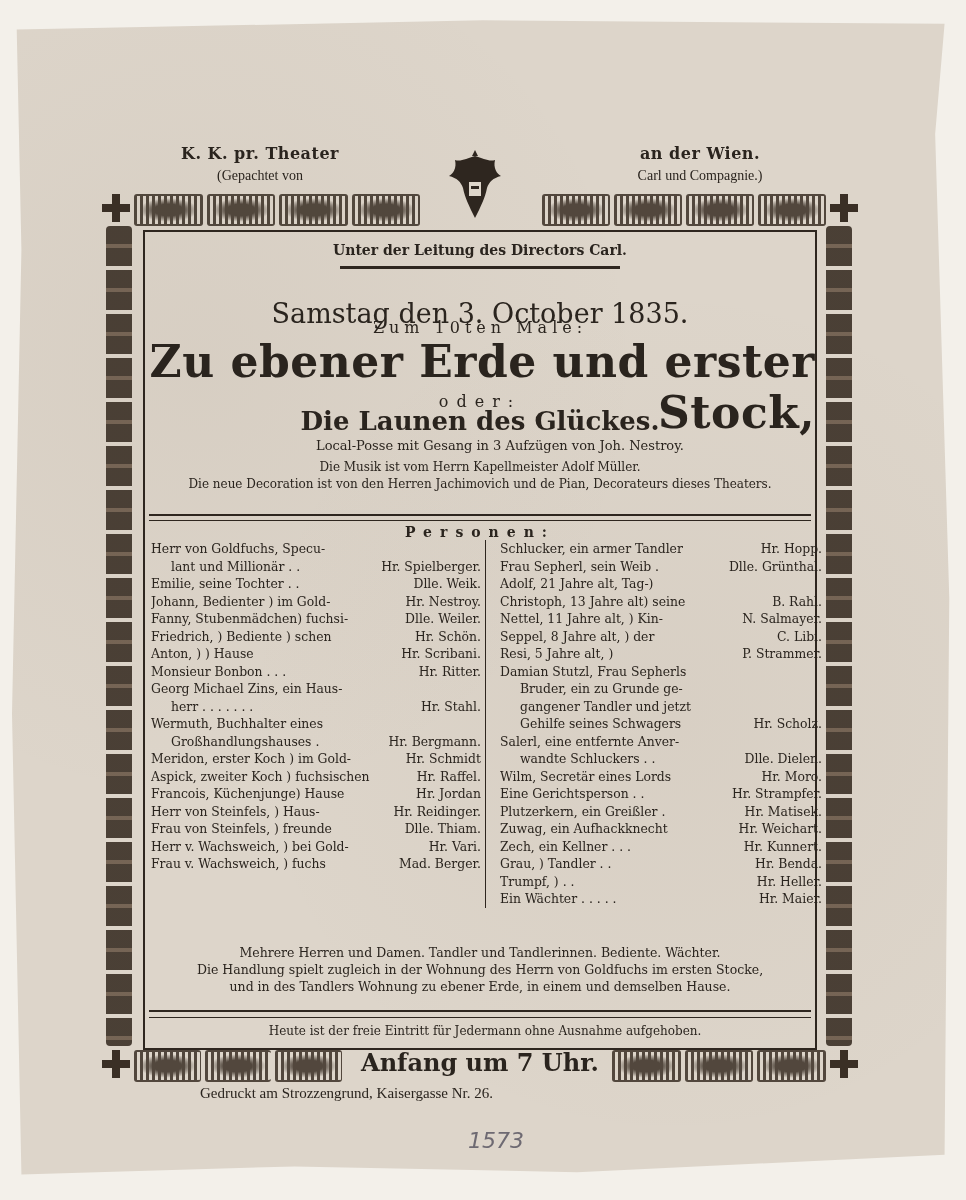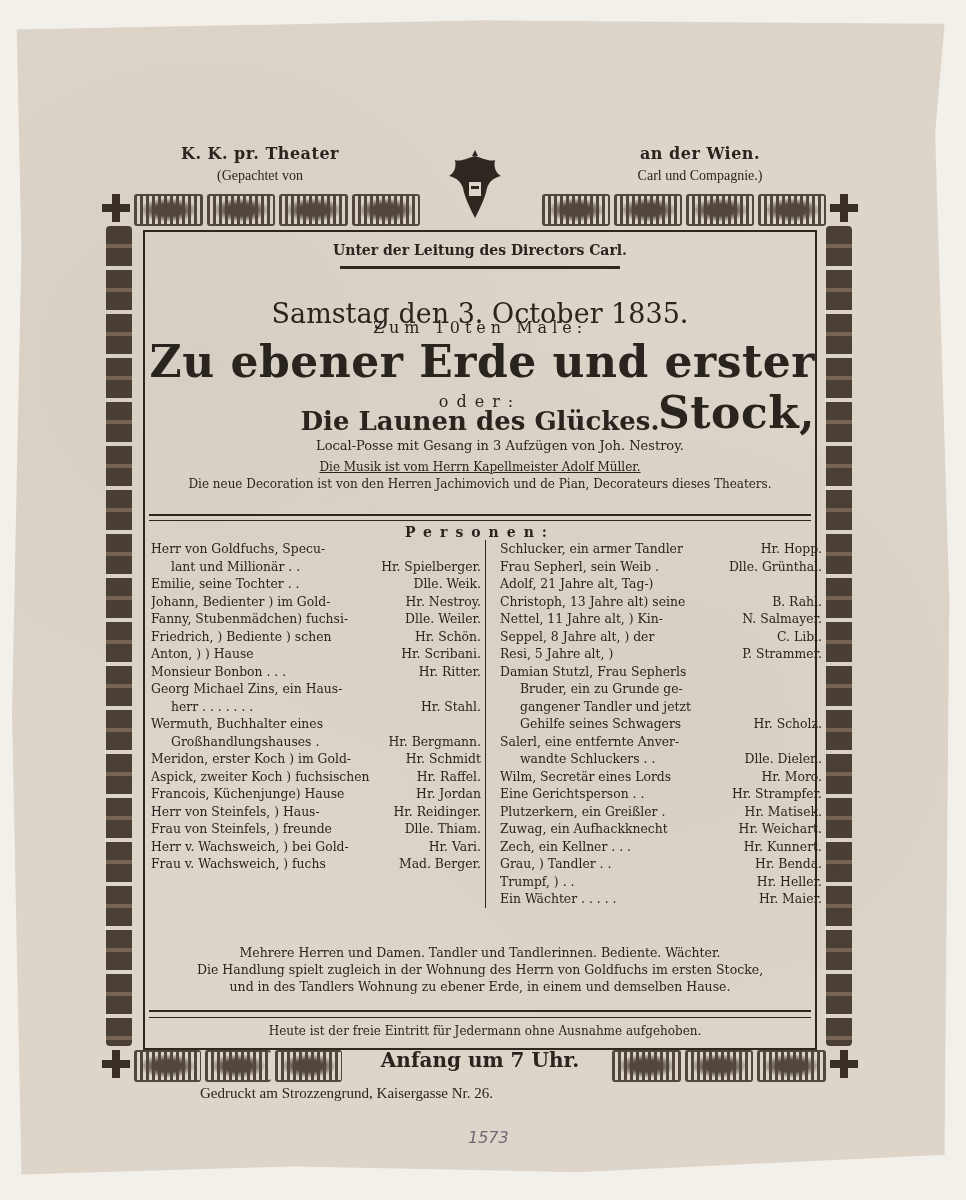--- a/index.html
+++ b/index.html
@@ -29,36 +29,36 @@
   .center{text-align:center;}
   .abs{position:absolute;left:0;right:0;}
   .leitung{top:10px;font-weight:bold;font-size:14px;}
   .leitung-rule{top:34px;left:195px;right:195px;height:3px;background:#2e261f;}
   .date{top:66px;font-size:27px;font-weight:normal;}
   .mal{top:86px;font-size:16px;letter-spacing:5px;}
   .title{top:104px;font-size:44px;font-weight:bold;letter-spacing:.5px;text-align:right;}
   .oder{top:160px;font-size:16px;letter-spacing:8px;}
   .subtitle{top:174px;font-size:26px;font-weight:bold;}
   .genre{top:206px;font-size:13px;padding-left:40px;}
-  .musik{top:228px;font-size:12px;text-decoration:underline;}
+  .musik{top:228px;font-size:12px;}
   .deco{top:244px;font-size:12px;padding:0 6px;line-height:17px;}
   .rule-double{height:4px;border-top:2px solid #2e261f;border-bottom:1px solid #2e261f;}
   .personen{top:292px;font-size:14px;letter-spacing:8px;font-weight:bold;}
   .cast{position:absolute;top:308px;font-size:12.4px;line-height:17.5px;}
   .cast-left{left:6px;width:330px;}
   .cast-right{left:340px;width:322px;border-left:1.5px solid #2e261f;padding-left:14px;}
   .row{display:flex;white-space:nowrap;}
   .row .role{flex:1;overflow:hidden;}
   .row .actor{flex:none;text-align:right;}
   .indent{padding-left:20px;}
   .footer-note{top:712px;font-size:12.5px;line-height:17px;}
   .heute{top:792px;font-size:12px;margin-left:10px;}
-  .anfang{position:absolute;left:345px;top:1048px;width:270px;text-align:center;font-size:20px;font-weight:bold;}
+  .anfang{position:absolute;left:345px;top:1048px;width:270px;text-align:center;font-size:24px;font-weight:bold;}
   .printer{position:absolute;left:200px;top:1085px;font-family:"Liberation Serif",serif;font-size:15px;}
-  .archive-num{position:absolute;left:468px;top:1128px;font-family:"DejaVu Sans",sans-serif;font-style:italic;font-size:16px;color:#6e6a72;}
+  .archive-num{position:absolute;left:468px;top:1128px;font-family:"DejaVu Sans",sans-serif;font-style:italic;font-size:22px;color:#6e6a72;}
 </style>
 </head>
 <body>
 
 <div class="paper"></div>
 
 <div class="hdr-left">
   <div class="hdr-big">K. K. pr. Theater</div>
   <div class="hdr-small">(Gepachtet von</div>
 </div>

